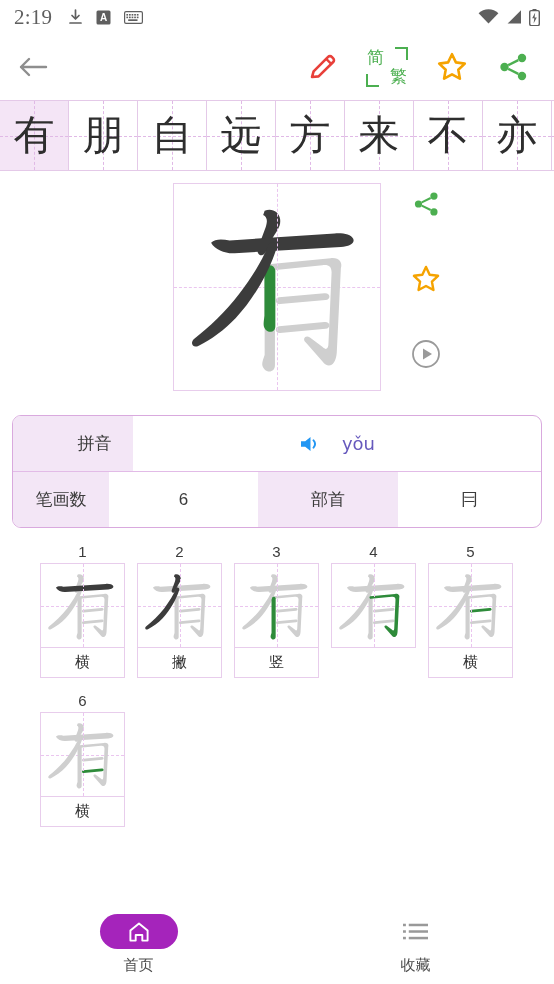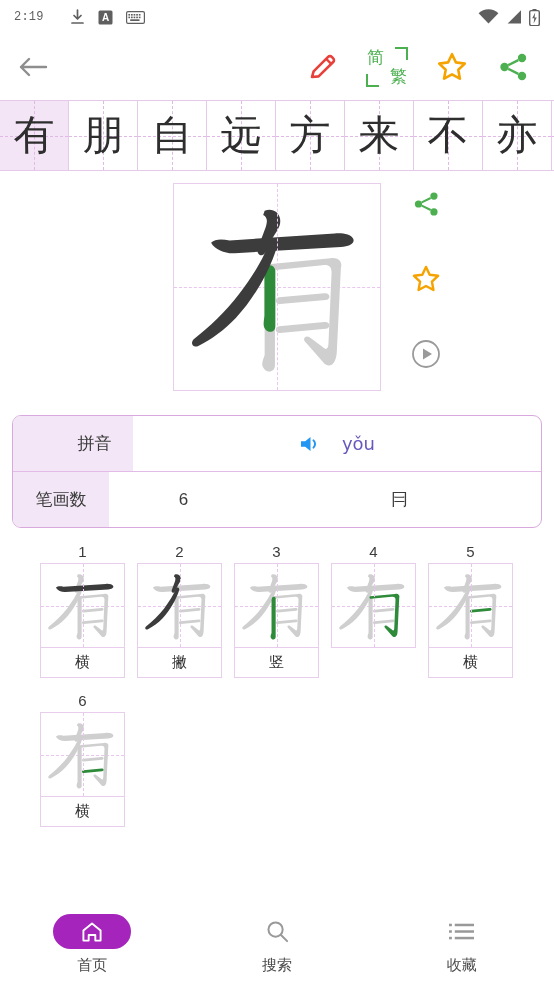--- a/index.html
+++ b/index.html
@@ -16,25 +16,25 @@
 
   
   .statusbar {
     height: 34px;
     display: flex;
     align-items: center;
     padding: 0 14px;
     box-sizing: border-box;
   }
   .sb-time {
-    font-size: 12px;
+    font-size: 21px;
     color: #5f5f5f;
     letter-spacing: 0.2px;
-    margin-right: 26px;
-    font-family: Liberation Mono, monospace;
+    margin-right: 16px;
+    font-family: Liberation Serif, serif;
   }
   .sb-icons-left { display: flex; align-items: center; gap: 13px; }
   .sb-spacer { flex: 1; }
   .sb-icons-right { display: flex; align-items: center; gap: 7px; }
   .ic { display: inline-flex; align-items: center; justify-content: center; }
 
   
   .appbar {
     height: 66px;
     display: flex;
@@ -470,20 +470,21 @@
             <path d="M2 6.2h4.2L11.5 2v14L6.2 11.8H2Z" fill="#2196f3"></path>
             <path d="M14.5 5.4a5 5 0 0 1 0 7.2" stroke="#2196f3" stroke-width="2" fill="none" stroke-linecap="round"></path>
           </svg>
       </span>
       <span class="pinyin-text">yǒu</span>
     </div>
   </div>
   <div class="tr2">
     <div class="cell hdr c-strokes-lbl">笔画数</div>
     <div class="cell c-strokes-val">6</div>
+    <div class="cell hdr c-rad-lbl">部首</div>
     <div class="cell c-rad-val">冃</div>
   </div>
 </div>
 
 <div class="strokegrid">
 
   <div class="stroke-item">
     <div class="stroke-num">1</div>
     <div class="stroke-box">
       <svg width="83" height="83" viewBox="0 0 100 100">
@@ -603,31 +604,20 @@
       <span class="ic">
         <svg width="24" height="24" viewBox="0 0 24 24">
             <path d="M12 3.4 3.4 10.6V20.6h5.3v-5.6h6.6v5.6h5.3V10.6Z" fill="none" stroke="#ffffff" stroke-width="1.9" stroke-linejoin="round"></path>
           </svg>
       </span>
     </div>
     <span class="navlabel">首页</span>
   </div>
 
 
-  <div class="navitem">
-    <div class="navpill">
-      <span class="ic">
-        <svg width="25" height="25" viewBox="0 0 26 26">
-            <circle cx="11" cy="11" r="7.4" fill="none" stroke="#999999" stroke-width="2.1"></circle>
-            <path d="M16.4 16.4 23 23" stroke="#999999" stroke-width="2.1" stroke-linecap="round"></path>
-          </svg>
-      </span>
-    </div>
-    <span class="navlabel">搜索</span>
-  </div>
 
   <div class="navitem">
     <div class="navpill">
       <span class="ic">
         <svg width="25" height="22" viewBox="0 0 26 22">
             <g fill="#999999">
               <rect x="0" y="2.4" width="3" height="2.6"></rect>
               <rect x="0" y="9.2" width="3" height="2.6"></rect>
               <rect x="0" y="16" width="3" height="2.6"></rect>
               <rect x="6" y="2.4" width="20" height="2.6"></rect>

